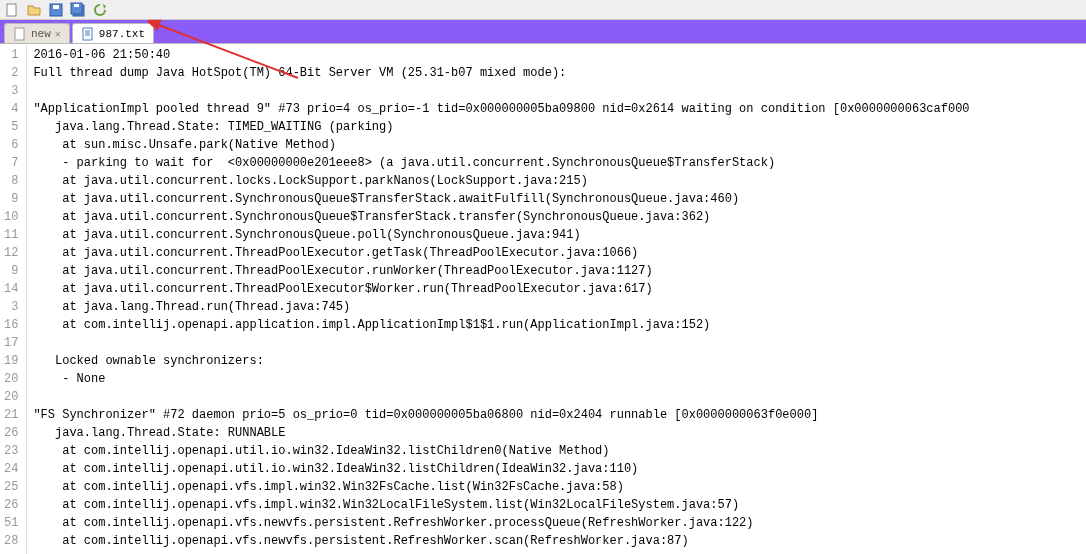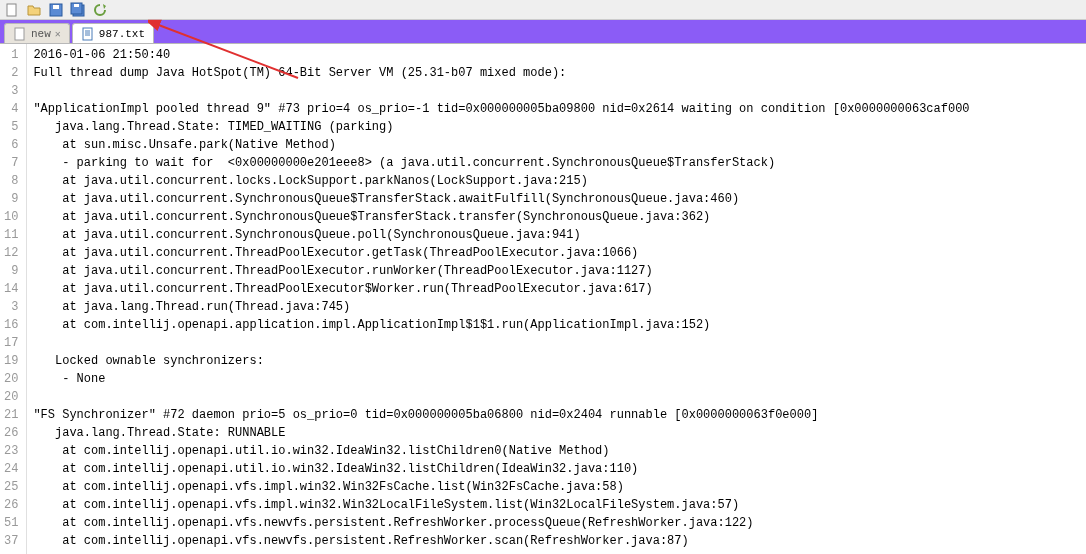--- a/index.html
+++ b/index.html
@@ -108,16 +108,16 @@
       <div>19</div>
       <div>20</div>
       <div>20</div>
       <div>21</div>
       <div>26</div>
       <div>23</div>
       <div>24</div>
       <div>25</div>
       <div>26</div>
       <div>51</div>
-      <div>37</div>
+      <div>28</div>
     </div>
   <div class="code" id="code"><div>2016-01-06 21:50:40</div><div>Full thread dump Java HotSpot(TM) 64-Bit Server VM (25.31-b07 mixed mode):</div><div></div><div>"ApplicationImpl pooled thread 9" #73 prio=4 os_prio=-1 tid=0x000000005ba09800 nid=0x2614 waiting on condition [0x0000000063caf000</div><div>   java.lang.Thread.State: TIMED_WAITING (parking)</div><div>    at sun.misc.Unsafe.park(Native Method)</div><div>    - parking to wait for  &lt;0x00000000e201eee8&gt; (a java.util.concurrent.SynchronousQueue$TransferStack)</div><div>    at java.util.concurrent.locks.LockSupport.parkNanos(LockSupport.java:215)</div><div>    at java.util.concurrent.SynchronousQueue$TransferStack.awaitFulfill(SynchronousQueue.java:460)</div><div>    at java.util.concurrent.SynchronousQueue$TransferStack.transfer(SynchronousQueue.java:362)</div><div>    at java.util.concurrent.SynchronousQueue.poll(SynchronousQueue.java:941)</div><div>    at java.util.concurrent.ThreadPoolExecutor.getTask(ThreadPoolExecutor.java:1066)</div><div>    at java.util.concurrent.ThreadPoolExecutor.runWorker(ThreadPoolExecutor.java:1127)</div><div>    at java.util.concurrent.ThreadPoolExecutor$Worker.run(ThreadPoolExecutor.java:617)</div><div>    at java.lang.Thread.run(Thread.java:745)</div><div>    at com.intellij.openapi.application.impl.ApplicationImpl$1$1.run(ApplicationImpl.java:152)</div><div></div><div>   Locked ownable synchronizers:</div><div>    - None</div><div></div><div>"FS Synchronizer" #72 daemon prio=5 os_prio=0 tid=0x000000005ba06800 nid=0x2404 runnable [0x0000000063f0e000]</div><div>   java.lang.Thread.State: RUNNABLE</div><div>    at com.intellij.openapi.util.io.win32.IdeaWin32.listChildren0(Native Method)</div><div>    at com.intellij.openapi.util.io.win32.IdeaWin32.listChildren(IdeaWin32.java:110)</div><div>    at com.intellij.openapi.vfs.impl.win32.Win32FsCache.list(Win32FsCache.java:58)</div><div>    at com.intellij.openapi.vfs.impl.win32.Win32LocalFileSystem.list(Win32LocalFileSystem.java:57)</div><div>    at com.intellij.openapi.vfs.newvfs.persistent.RefreshWorker.processQueue(RefreshWorker.java:122)</div><div>    at com.intellij.openapi.vfs.newvfs.persistent.RefreshWorker.scan(RefreshWorker.java:87)</div></div>
 </div>
 
 </body></html>

